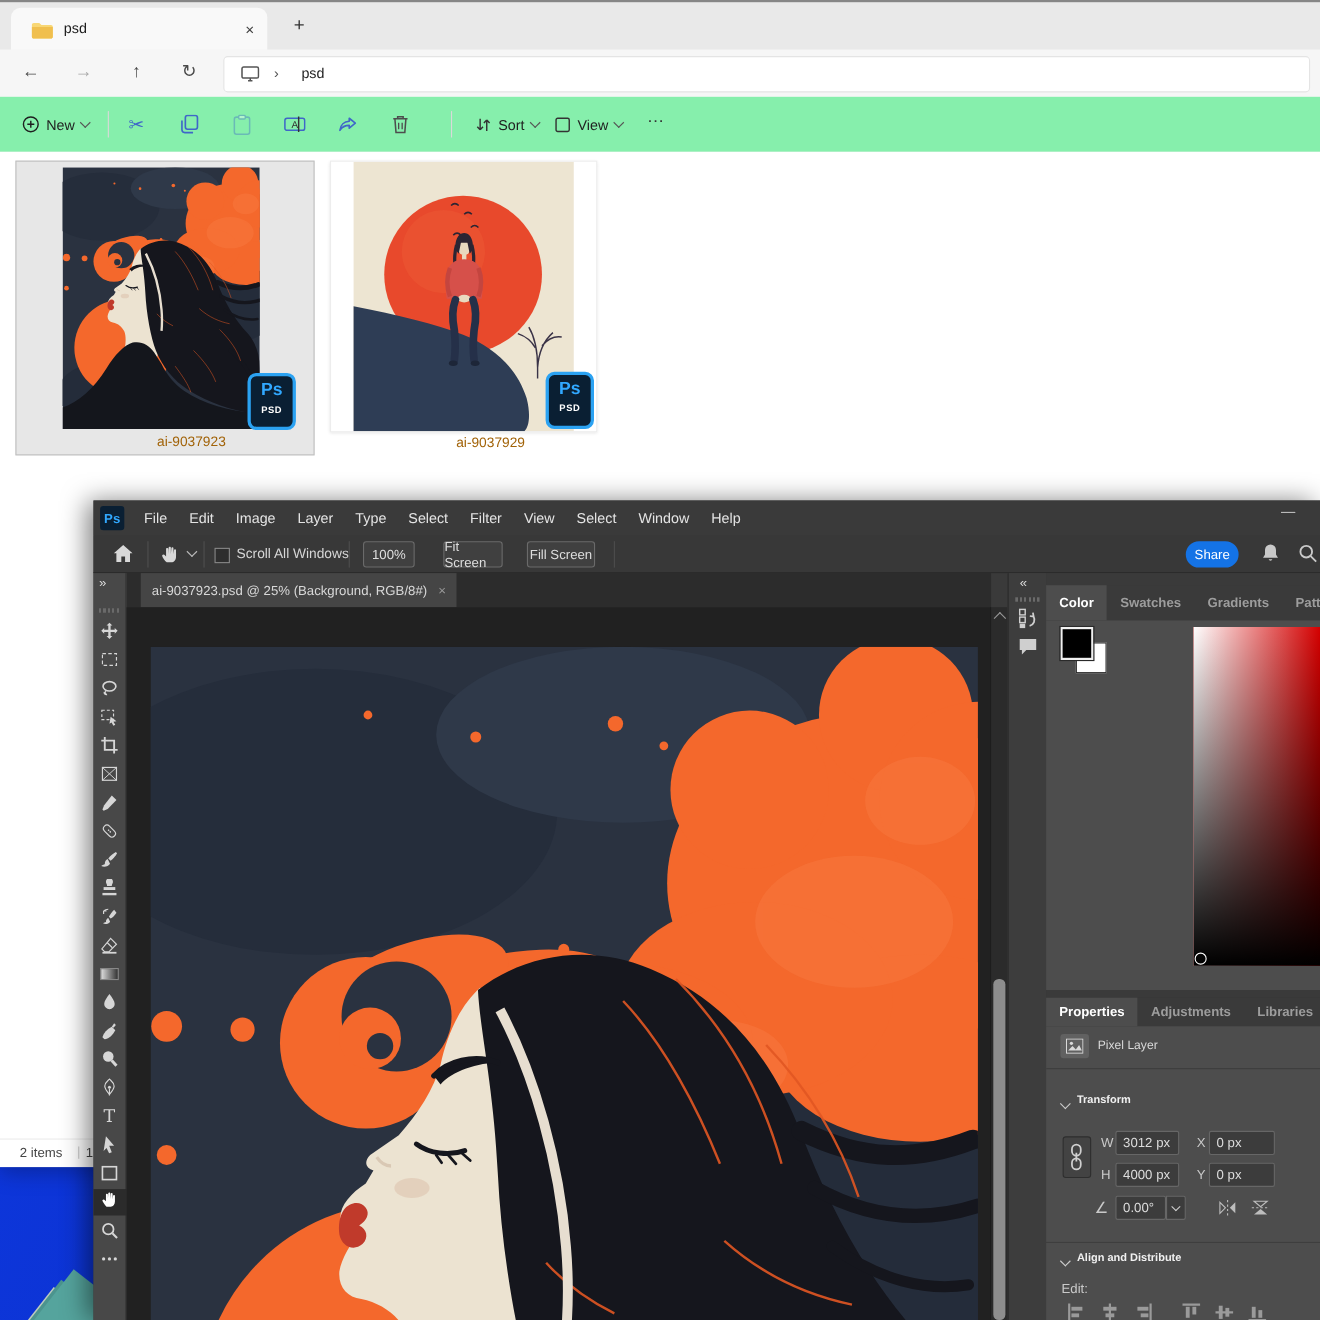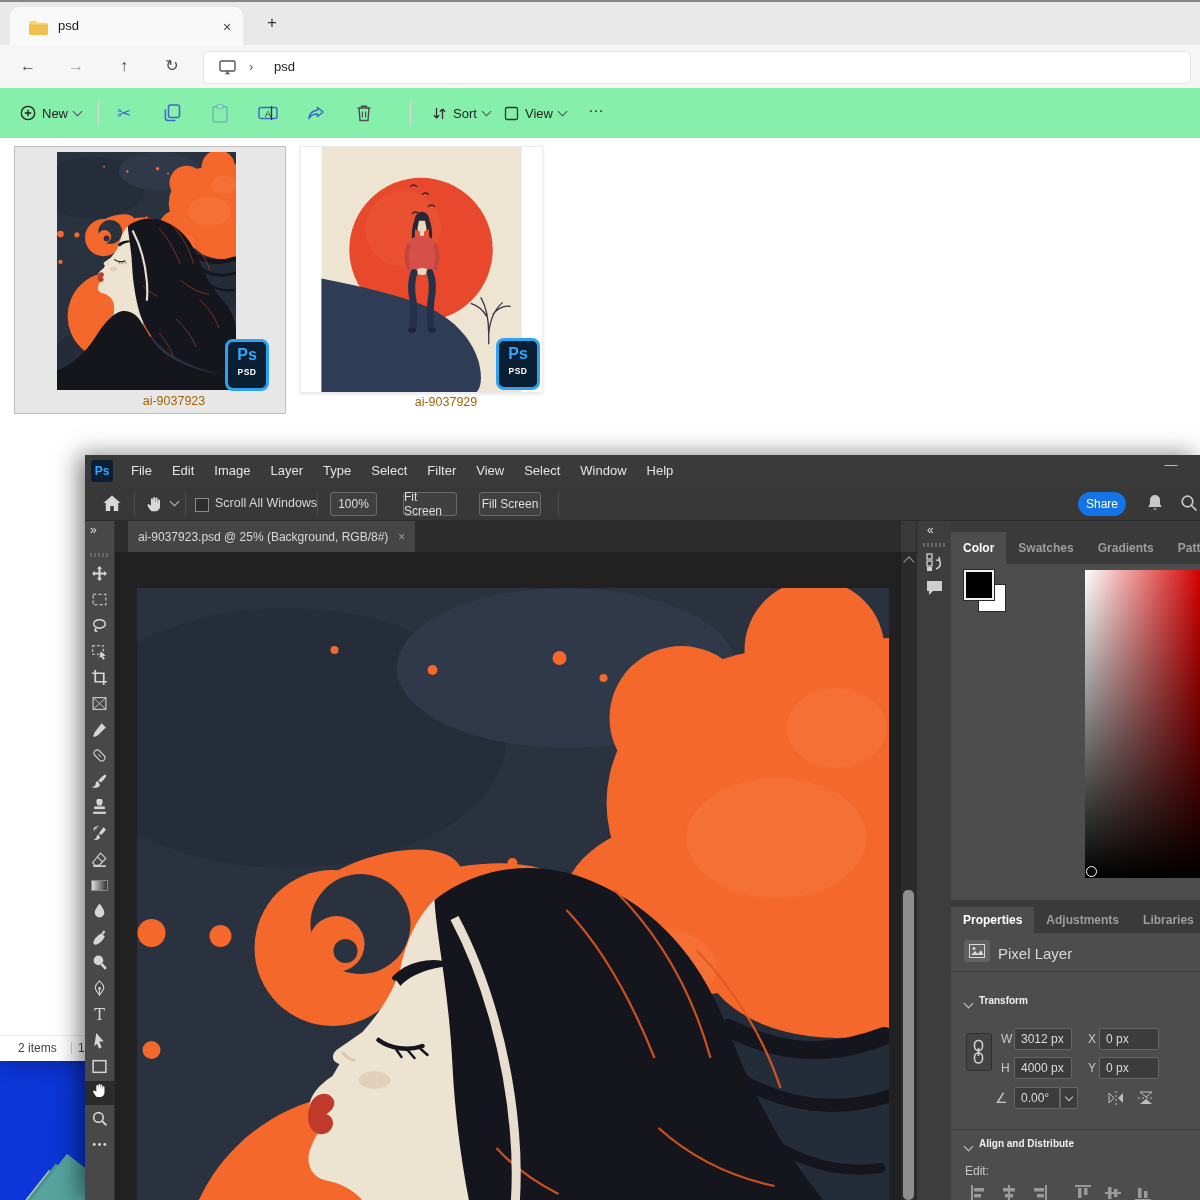--- a/index.html
+++ b/index.html
@@ -548,21 +548,21 @@
       <div class="ptab" style="line-height:26px">Libraries</div>
     </div>
     <div class="abs pbody" style="top:412px;height:333px">
       <div class="abs" style="left:13px;top:7px;width:26px;height:22px;background:#616161;border-radius:3px">
         <svg style="margin:4px 0 0 5px" width="16" height="14" viewBox="0 0 16 14">
             <rect x=".5" y=".5" width="15" height="13" fill="none" stroke="#d9d9d9"></rect>
             <circle cx="5" cy="4.5" r="1.5" fill="#d9d9d9"></circle>
             <path d="M2 11l4-4 3 3 3-4 2.5 5z" fill="#d9d9d9"></path>
           </svg>
       </div>
-      <span class="abs flabel" style="left:47px;top:12px;font-size:15px;color:#d8d8d8">Pixel Layer</span>
+      <span class="abs flabel" style="left:47px;top:12px;font-size:11px;color:#d8d8d8">Pixel Layer</span>
       <div class="abs hsep" style="top:38px"></div>
 
       <span class="abs chevd" style="left:14px;top:67px"></span>
       <span class="abs sechead" style="left:28px;top:62px">Transform</span>
 
       <div class="abs" style="left:15px;top:100px;width:24px;height:36px;background:#434343;border:1px solid #2e2e2e;border-radius:3px">
         <svg style="margin:5px 0 0 6px" width="11" height="26" viewBox="0 0 11 26">
             <rect x="1.5" y="1.5" width="8" height="10" rx="4" fill="none" stroke="#cfcfcf" stroke-width="1.6"></rect>
             <rect x="1.5" y="14" width="8" height="10" rx="4" fill="none" stroke="#cfcfcf" stroke-width="1.6"></rect>
             <path d="M5.5 9v8" stroke="#cfcfcf" stroke-width="1.6"></path>

